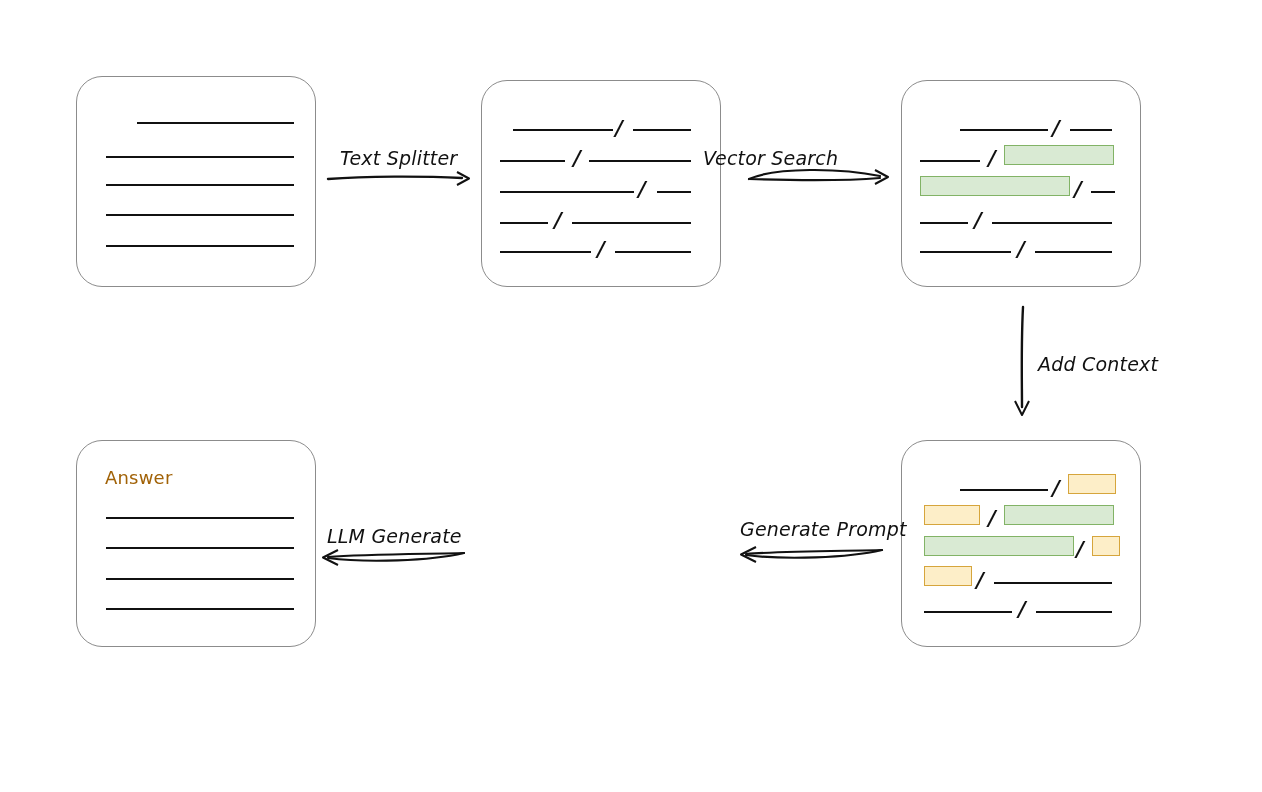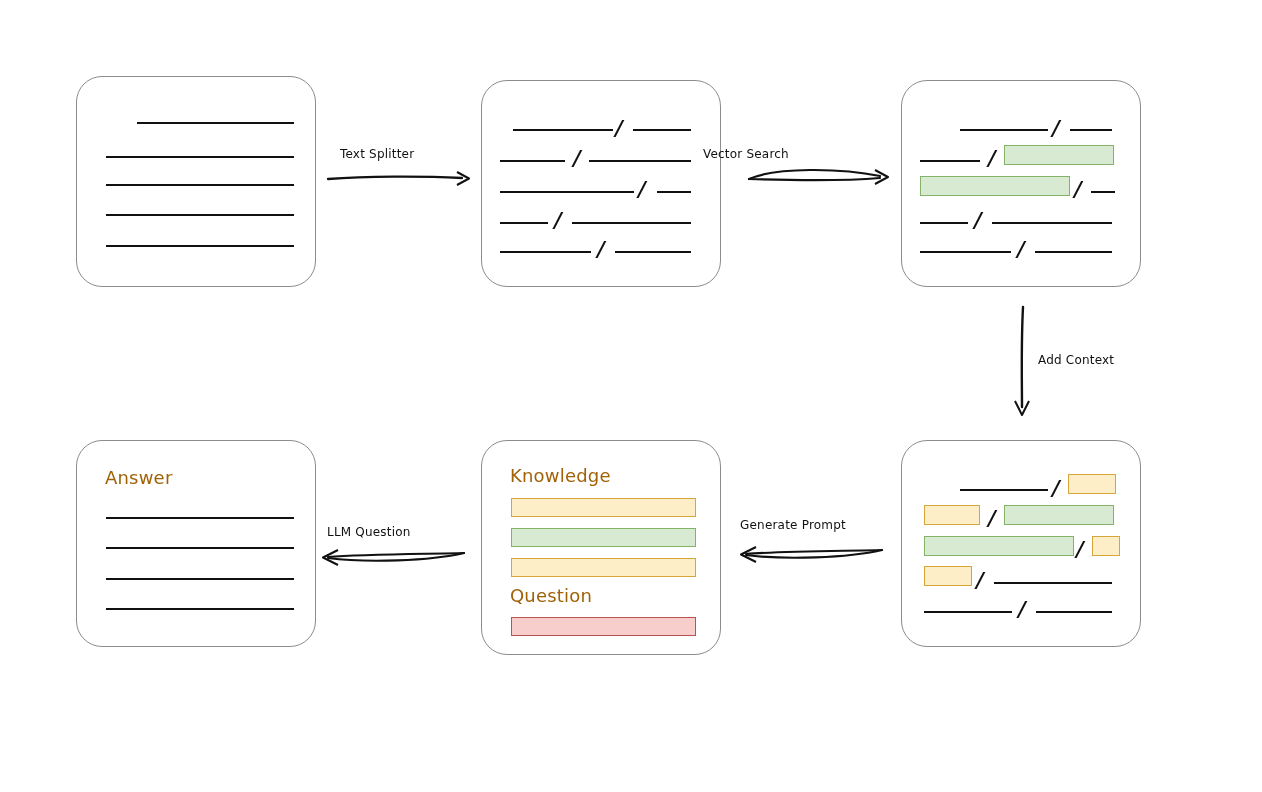--- a/index.html
+++ b/index.html
@@ -69,24 +69,25 @@
   }
 
   
   .arrow-svg {
     position: absolute;
     overflow: visible;
   }
   .arrow-label {
     position: absolute;
     font-family: "DejaVu Sans", sans-serif;
-    font-size: 12px;
+    font-size: 19px;
     color: #111111;
     white-space: nowrap;
     letter-spacing: .2px;
+    font-style: italic;
   }
 
   
   .footer-credit {
     position: absolute;
     font-family: "DejaVu Sans", sans-serif;
     font-size: 18px;
     color: #111111;
     white-space: nowrap;
     letter-spacing: .2px;
@@ -193,30 +194,22 @@
     <div class="doc-line" style="left:134px; top:170px; width:76px;"></div>
   </div>
 
   <div class="arrow-label" style="left:740px; top:518px;">Generate Prompt</div>
   <svg class="arrow-svg" style="left:736px; top:542px;" width="150" height="26" viewBox="0 0 150 26">
     <path d="M146,8 C110,9 46,9 10,12" stroke="#111" stroke-width="2.2" fill="none" stroke-linecap="round"></path>
     <path d="M146,8 C112,16 48,18 10,13" stroke="#111" stroke-width="2.2" fill="none" stroke-linecap="round"></path>
     <path d="M20,5 L5,12.5 L20,20" stroke="#111" stroke-width="2" fill="none" stroke-linejoin="round"></path>
   </svg>
 
-  <div class="card" style="left:481px; top:440px; width:240px; height:215px;">
-    <div class="card-heading" style="left:28px; top:24px;">Knowledge</div>
-    <div class="chip yellow" style="left:29px; top:57px; width:185px; height:19px;"></div>
-    <div class="chip green" style="left:29px; top:87px; width:185px; height:19px;"></div>
-    <div class="chip yellow" style="left:29px; top:117px; width:185px; height:19px;"></div>
-    <div class="card-heading" style="left:28px; top:144px;">Question</div>
-    <div class="chip red" style="left:29px; top:176px; width:185px; height:19px;"></div>
-  </div>
-
-  <div class="arrow-label" style="left:327px; top:525px;">LLM Question</div>
+
+  <div class="arrow-label" style="left:327px; top:525px;">LLM Generate</div>
   <svg class="arrow-svg" style="left:318px; top:545px;" width="150" height="26" viewBox="0 0 150 26">
     <path d="M146,8 C110,9 46,9 10,12" stroke="#111" stroke-width="2.2" fill="none" stroke-linecap="round"></path>
     <path d="M146,8 C112,16 48,18 10,13" stroke="#111" stroke-width="2.2" fill="none" stroke-linecap="round"></path>
     <path d="M20,5 L5,12.5 L20,20" stroke="#111" stroke-width="2" fill="none" stroke-linejoin="round"></path>
   </svg>
 
   <div class="card" style="left:76px; top:440px; width:240px; height:207px;">
     <div class="card-heading" style="left:28px; top:26px;">Answer</div>
     <div class="doc-line" style="left:29px; top:76px;  width:188px;"></div>
     <div class="doc-line" style="left:29px; top:106px; width:188px;"></div>

